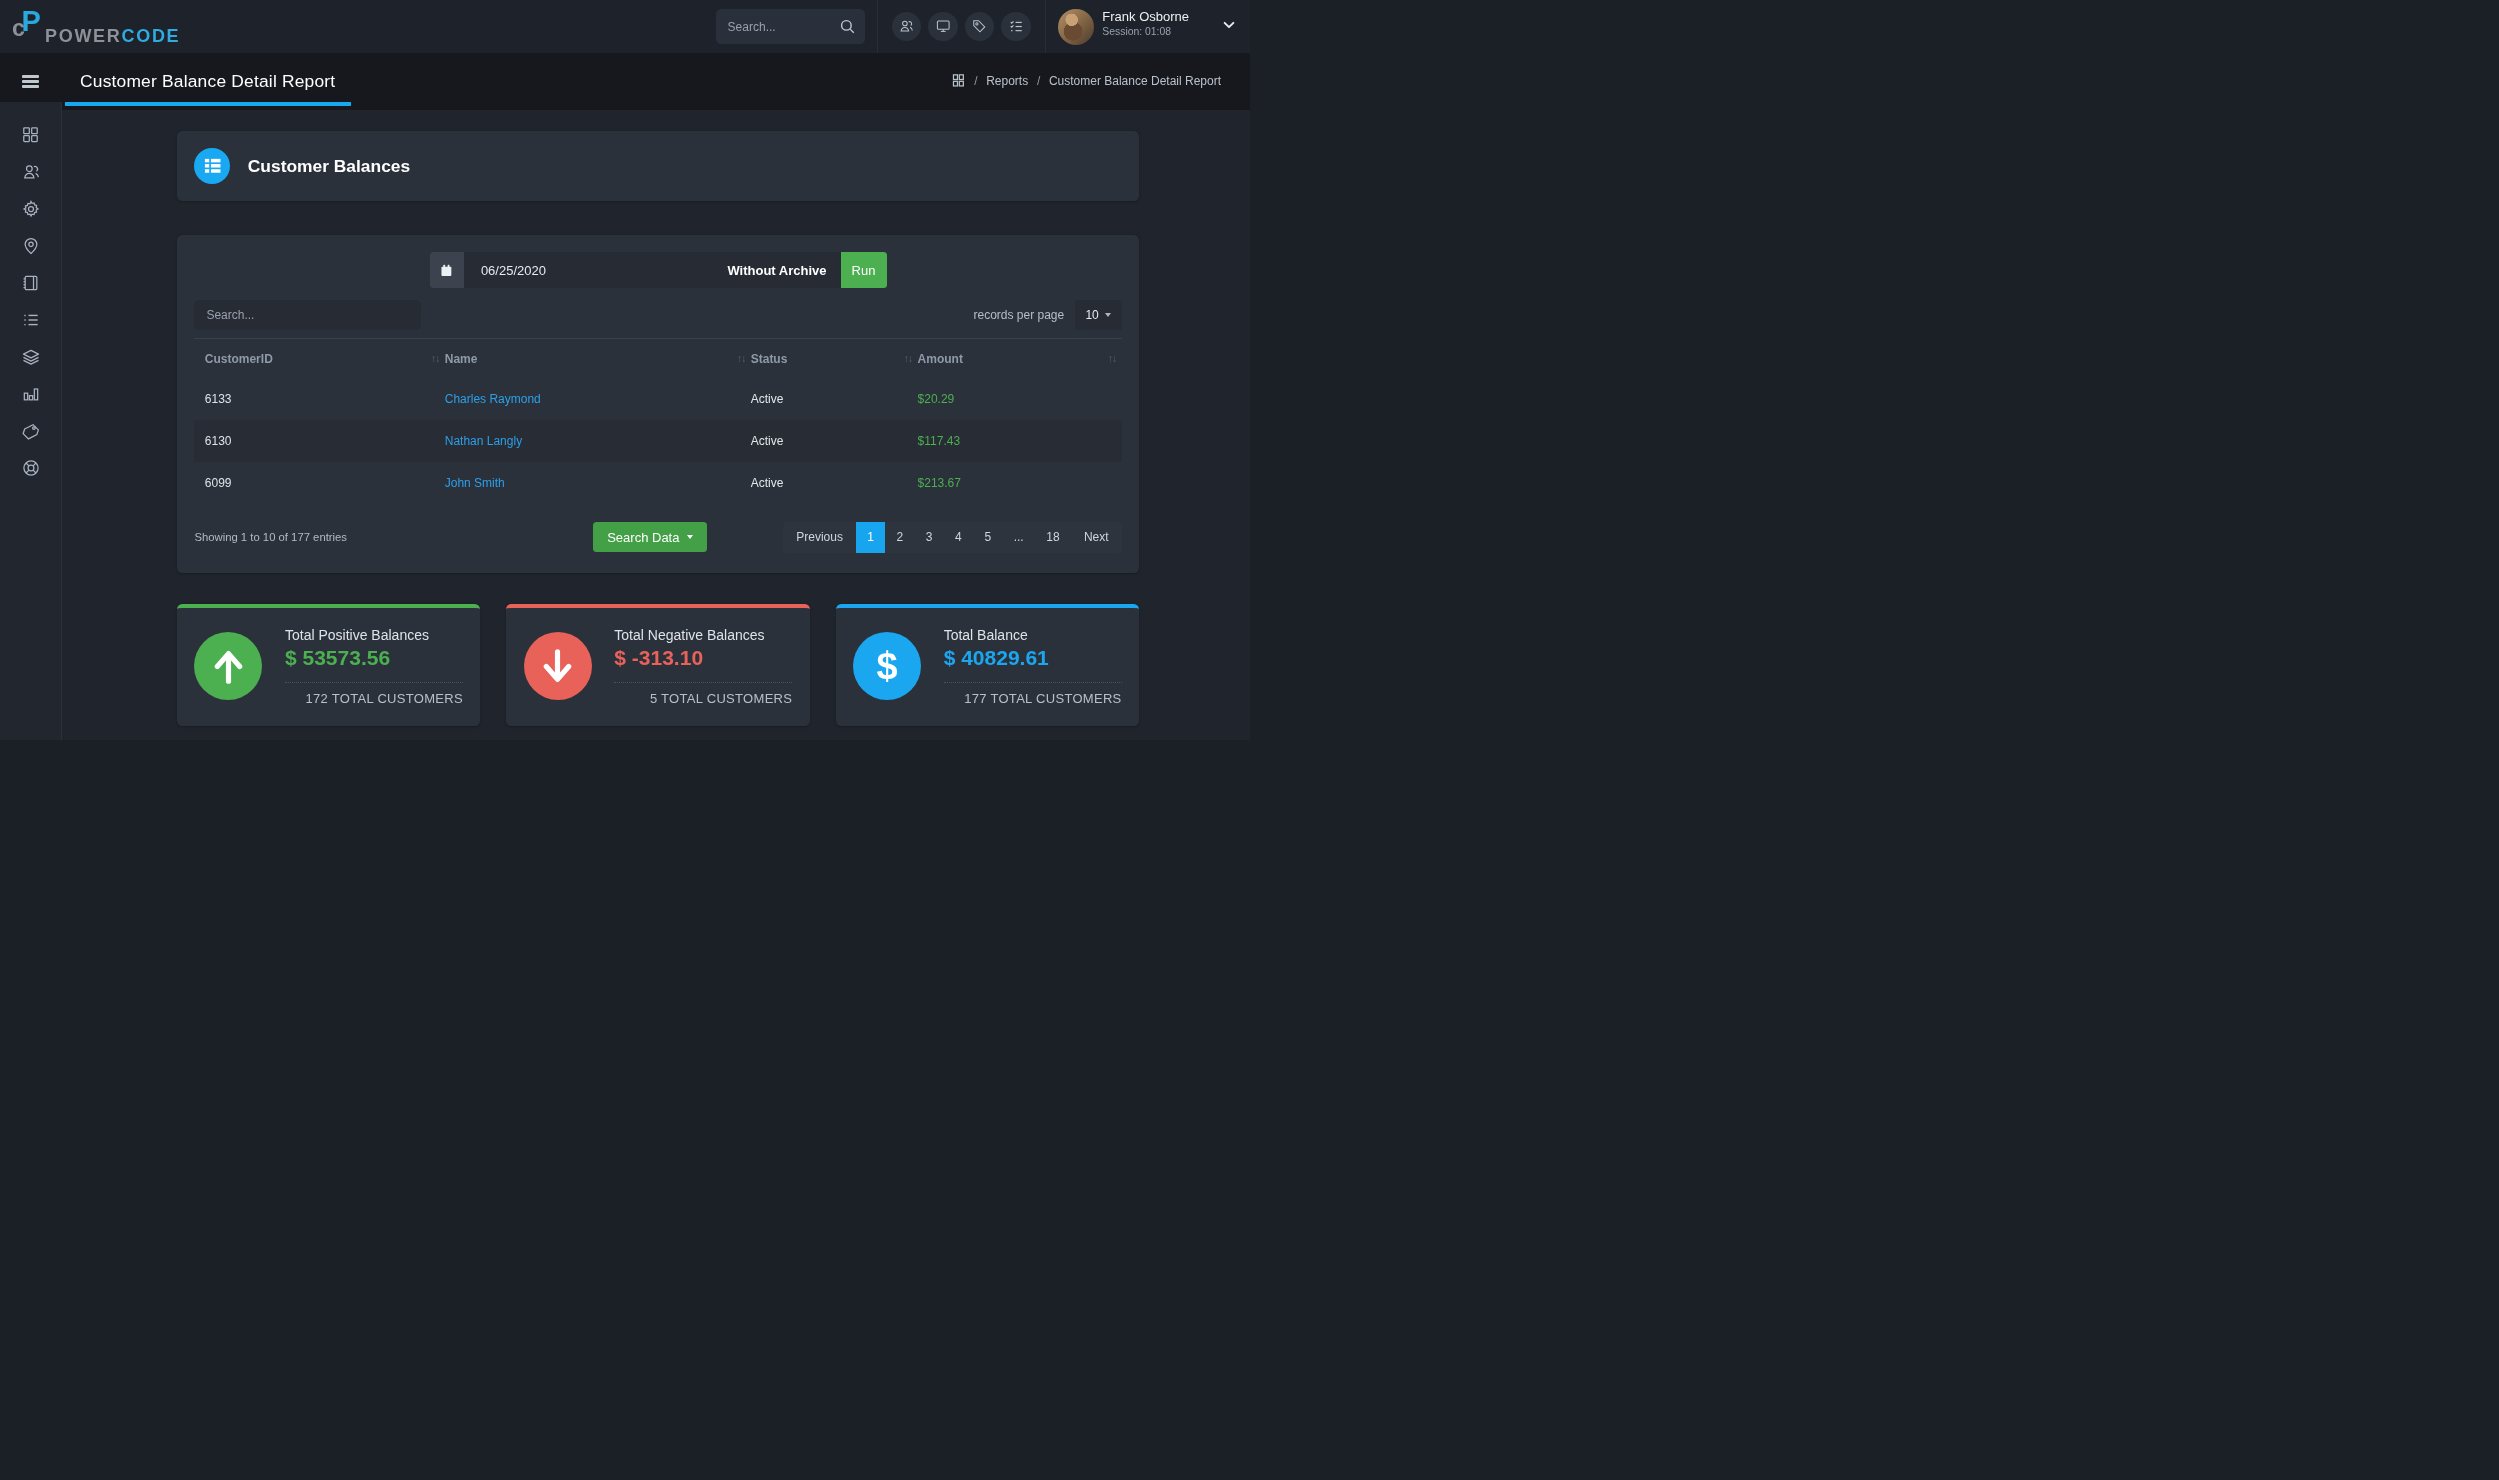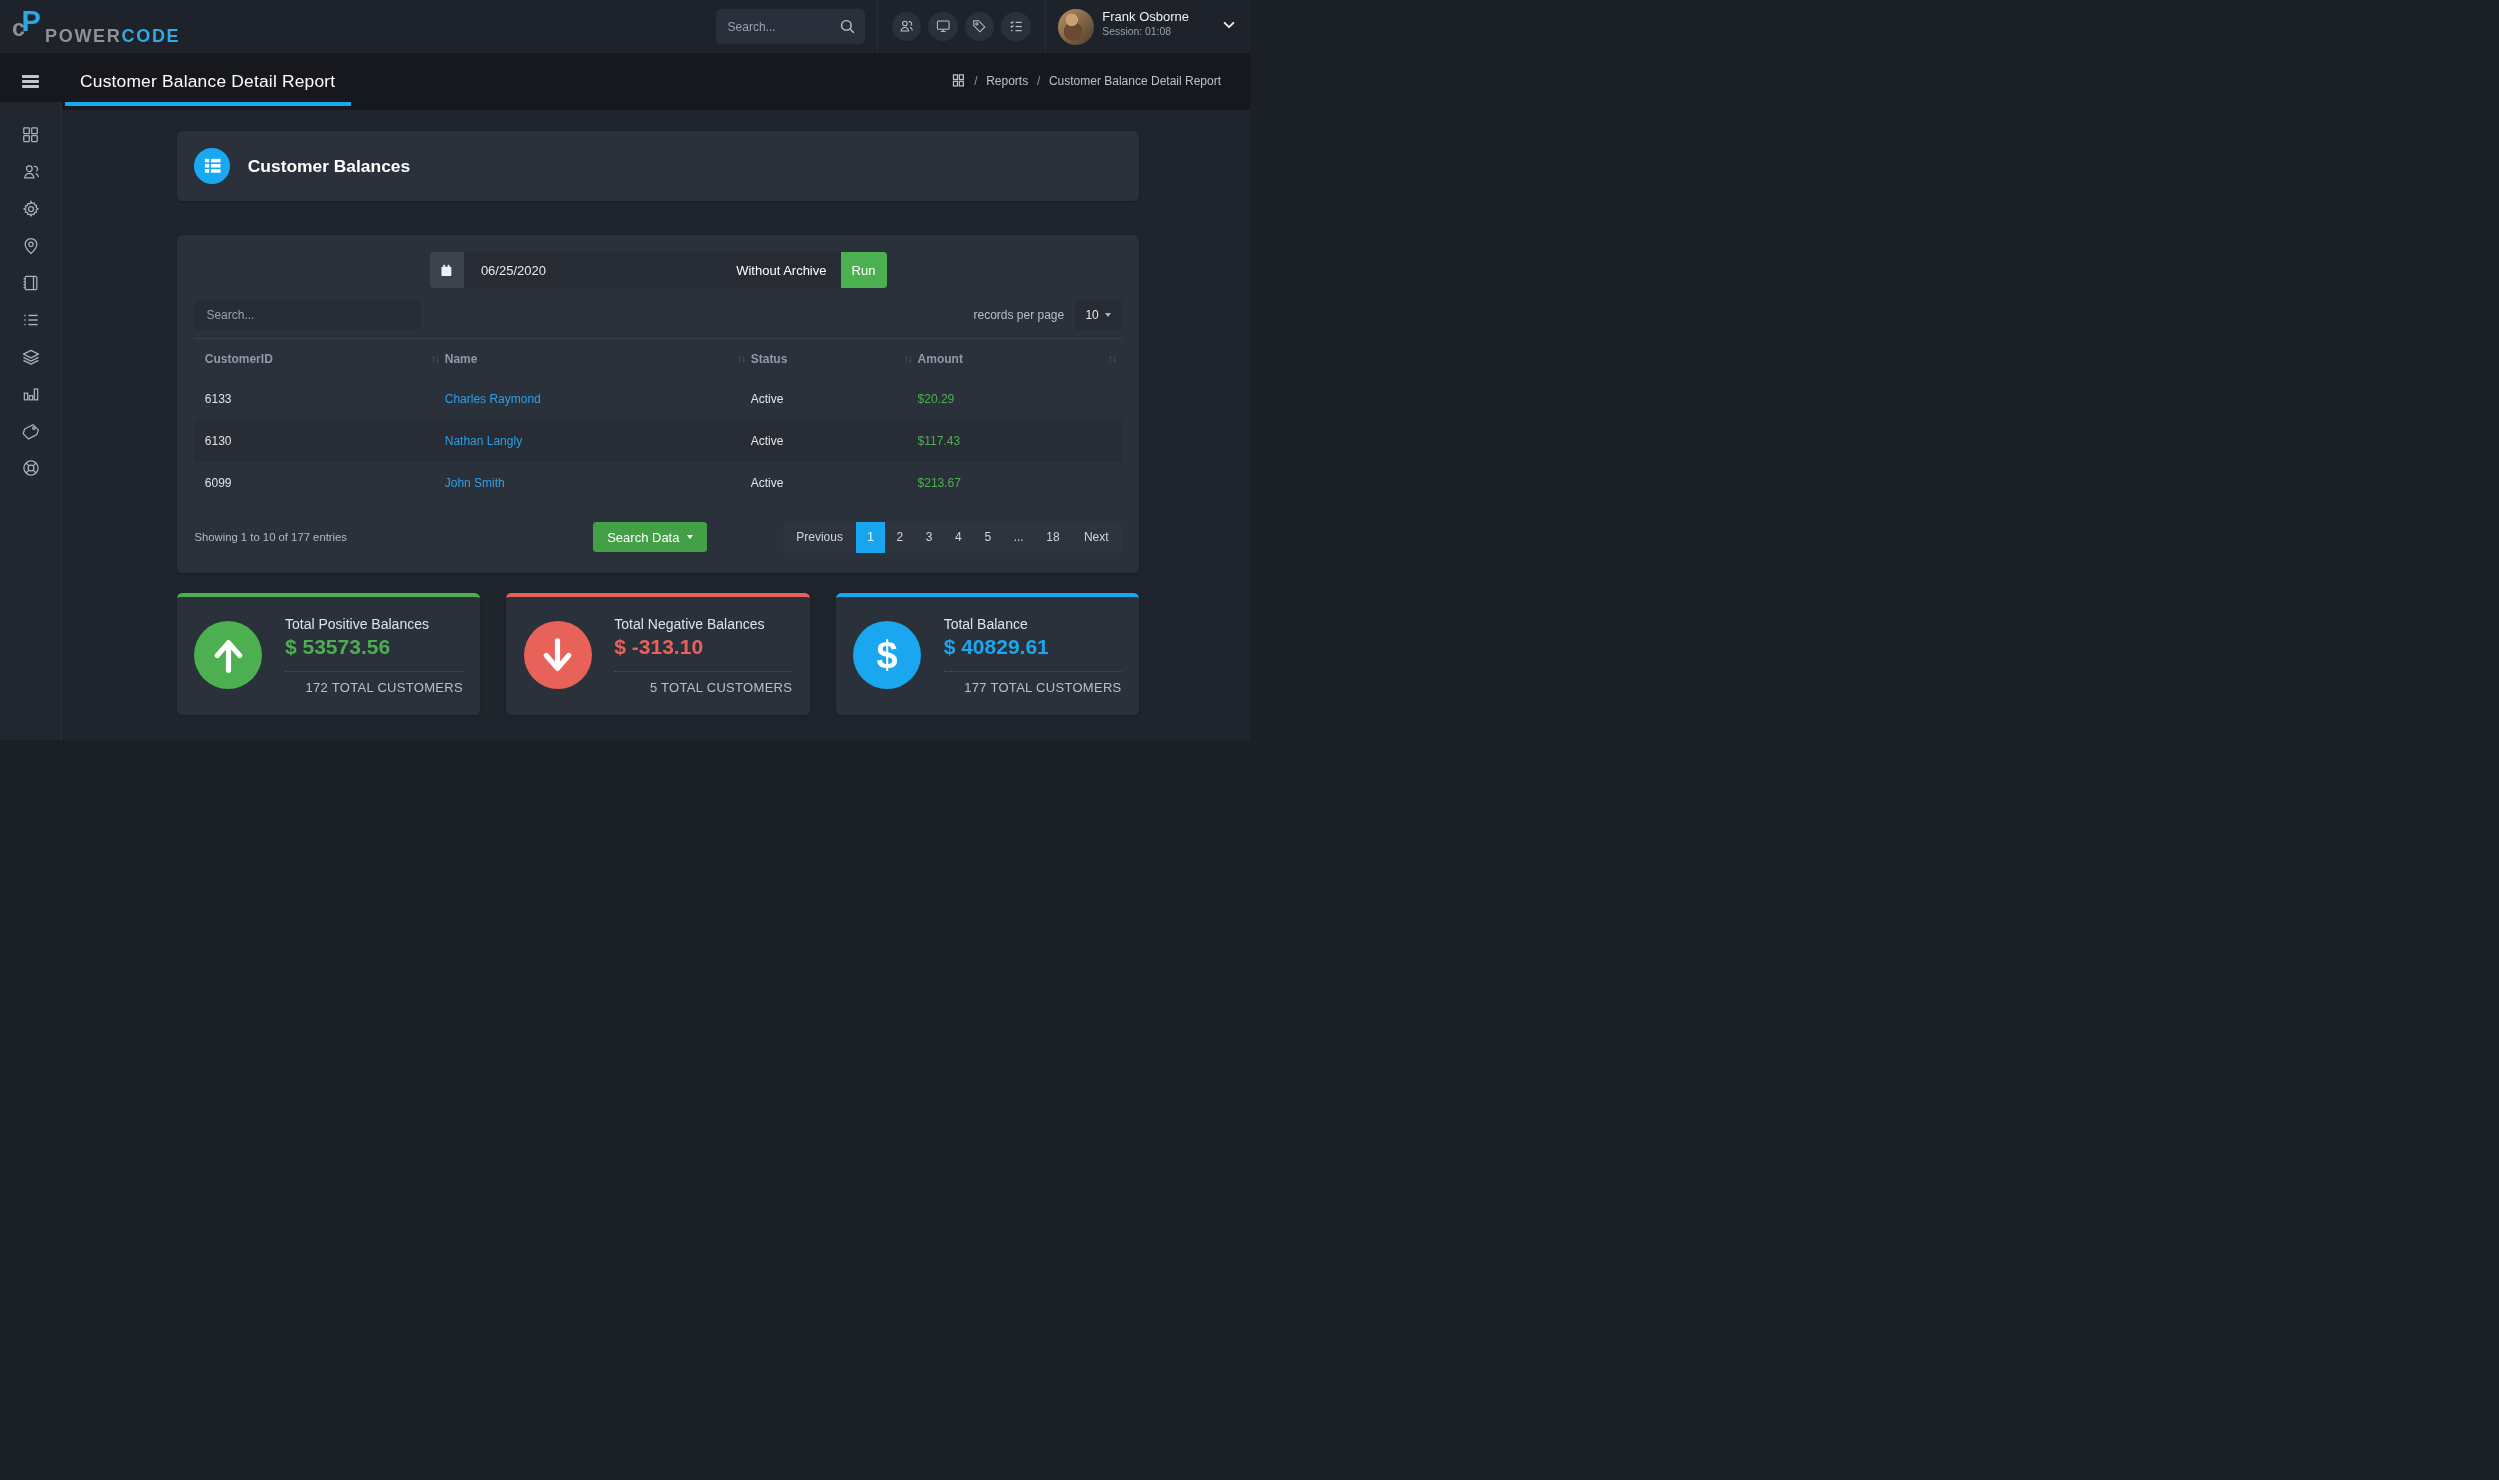--- a/index.html
+++ b/index.html
@@ -64,21 +64,21 @@
   .report-title { color:#ffffff; font-size:17.4px; font-weight:bold; margin-left:17.4px; }
 
   
   .table-card { margin-top:34px; padding:17.4px; }
 
   .filter-row { display:flex; justify-content:center; }
   .date-group { display:flex; height:36px; }
   .cal-box { width:34px; background:#3c434e; border-radius:3.5px 0 0 3.5px; display:flex; align-items:center; justify-content:center; cursor:pointer; }
   .date-strip { display:flex; background:#262b34; width:377px; align-items:center; }
   .date-value { color:#e7eaee; font-size:13px; padding-left:17.4px; flex:1; cursor:text; }
-  .archive-label { color:#ffffff; font-size:13px; font-weight:normal; padding-right:14px; white-space:nowrap; }
+  .archive-label { color:#ffffff; font-size:13px; font-weight:bold; padding-right:14px; white-space:nowrap; }
   .run-btn { width:46px; height:36px; background:#4caf50; border:none; border-radius:0 3.5px 3.5px 0; color:#ffffff; font-size:13px; cursor:pointer; font-family:"Liberation Sans", sans-serif; }
 
   .search-row { display:flex; align-items:center; margin-top:12px; }
   .table-search { width:227px; height:30px; background:#262b34; border:none; border-radius:5.2px; color:#c6cdd6; font-size:12px; padding:0 12px; outline:none; font-family:"Liberation Sans", sans-serif; }
   .table-search::placeholder { color:#98a1ad; }
   .rpp { margin-left:auto; display:flex; align-items:center; }
   .rpp-label { color:#b6bfc9; font-size:12px; }
   .rpp-select { margin-left:10.4px; width:47px; height:30px; background:#262b34; border-radius:3.5px; color:#e8ebef; font-size:12px; display:flex; align-items:center; justify-content:center; gap:6px; cursor:pointer; }
   .caret-down { width:0; height:0; border-left:3.5px solid transparent; border-right:3.5px solid transparent; border-top:4.3px solid #aeb6c2; }
 
@@ -102,21 +102,21 @@
   .tfoot { display:flex; align-items:center; margin-top:17.4px; padding-bottom:3.5px; }
   .showing { color:#b2bac4; font-size:11.3px; flex:1; }
   .export-btn { background:#43a047; border:none; border-radius:3.5px; color:#ffffff; font-size:13px; height:29.5px; padding:0 14px; display:flex; align-items:center; gap:7.8px; cursor:pointer; font-family:"Liberation Sans", sans-serif; }
   .export-btn .caret-down { border-top-color:#ffffff; }
   .pagination { margin-left:76px; background:#2e343e; border-radius:3.5px; display:flex; align-items:flex-end; height:31px; overflow:hidden; }
   .page-item { color:#cdd5dd; font-size:12px; padding:0 11.3px; line-height:31px; cursor:pointer; }
   .page-item.nav { padding:0 13px; }
   .page-item.active { background:#18a5ef; color:#ffffff; }
 
   
-  .summary-row { display:flex; gap:26px; margin-top:20px;text-align:center; }
+  .summary-row { display:flex; gap:26px; margin-top:31px;text-align:center; }
   .scard { position:relative; flex:1; height:122px; background:#2b313b; border-radius:5.2px; border-top:4.3px solid transparent; box-shadow:0 0.9px 2.6px rgba(0,0,0,.25); }
   .scard.green { border-top-color:#4caf50; }
   .scard.red { border-top-color:#e8625a; }
   .scard.blue { border-top-color:#1aa7f0; }
   .sc-circle { position:absolute; left:17.4px; top:24px; width:68px; height:68px; border-radius:50%; display:flex; align-items:center; justify-content:center; }
   .sc-circle.green { background:#4caf50; }
   .sc-circle.red { background:#e8625a; }
   .sc-circle.blue { background:#1aa7f0; }
   .sc-dollar { color:#ffffff; font-size:38px; font-weight:bold; line-height:1; }
   .sc-title { position:absolute; left:108px; top:19px; color:#dfe3e8; font-size:14px; }

